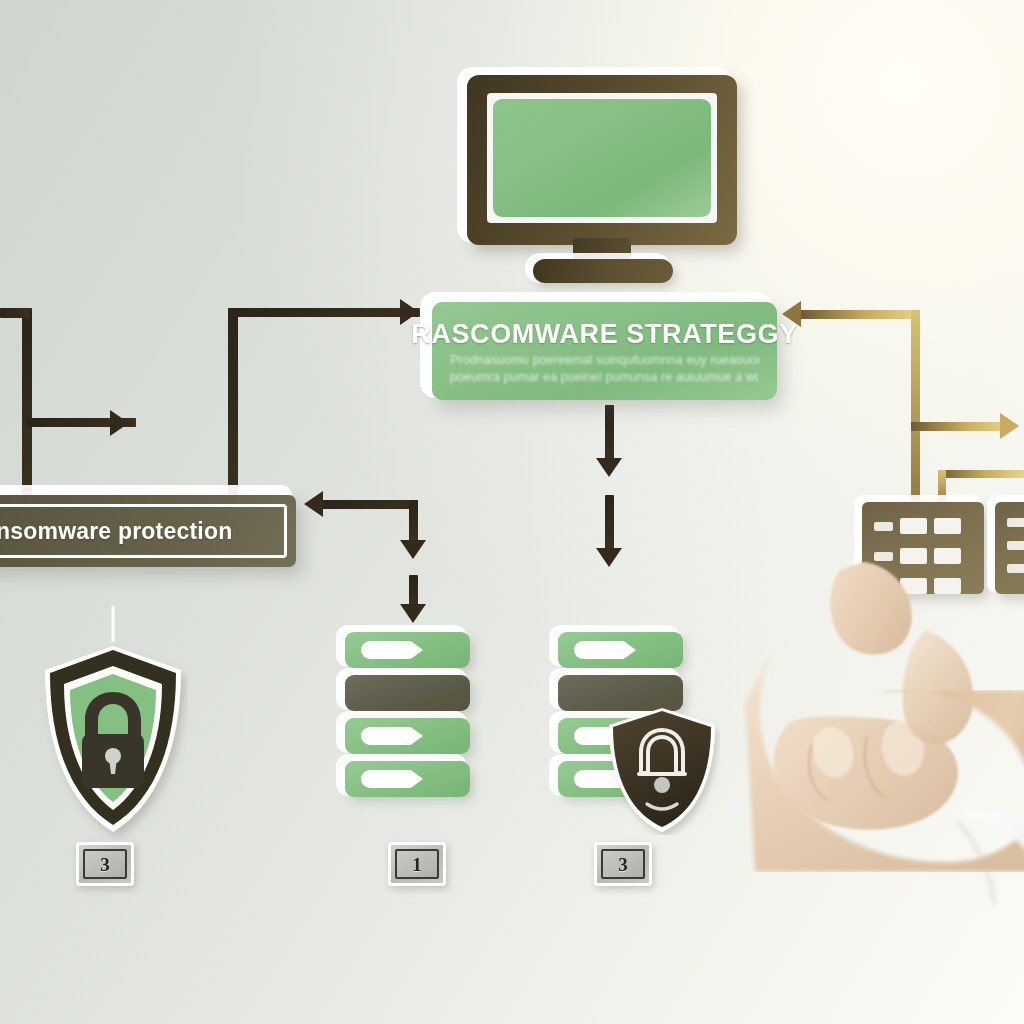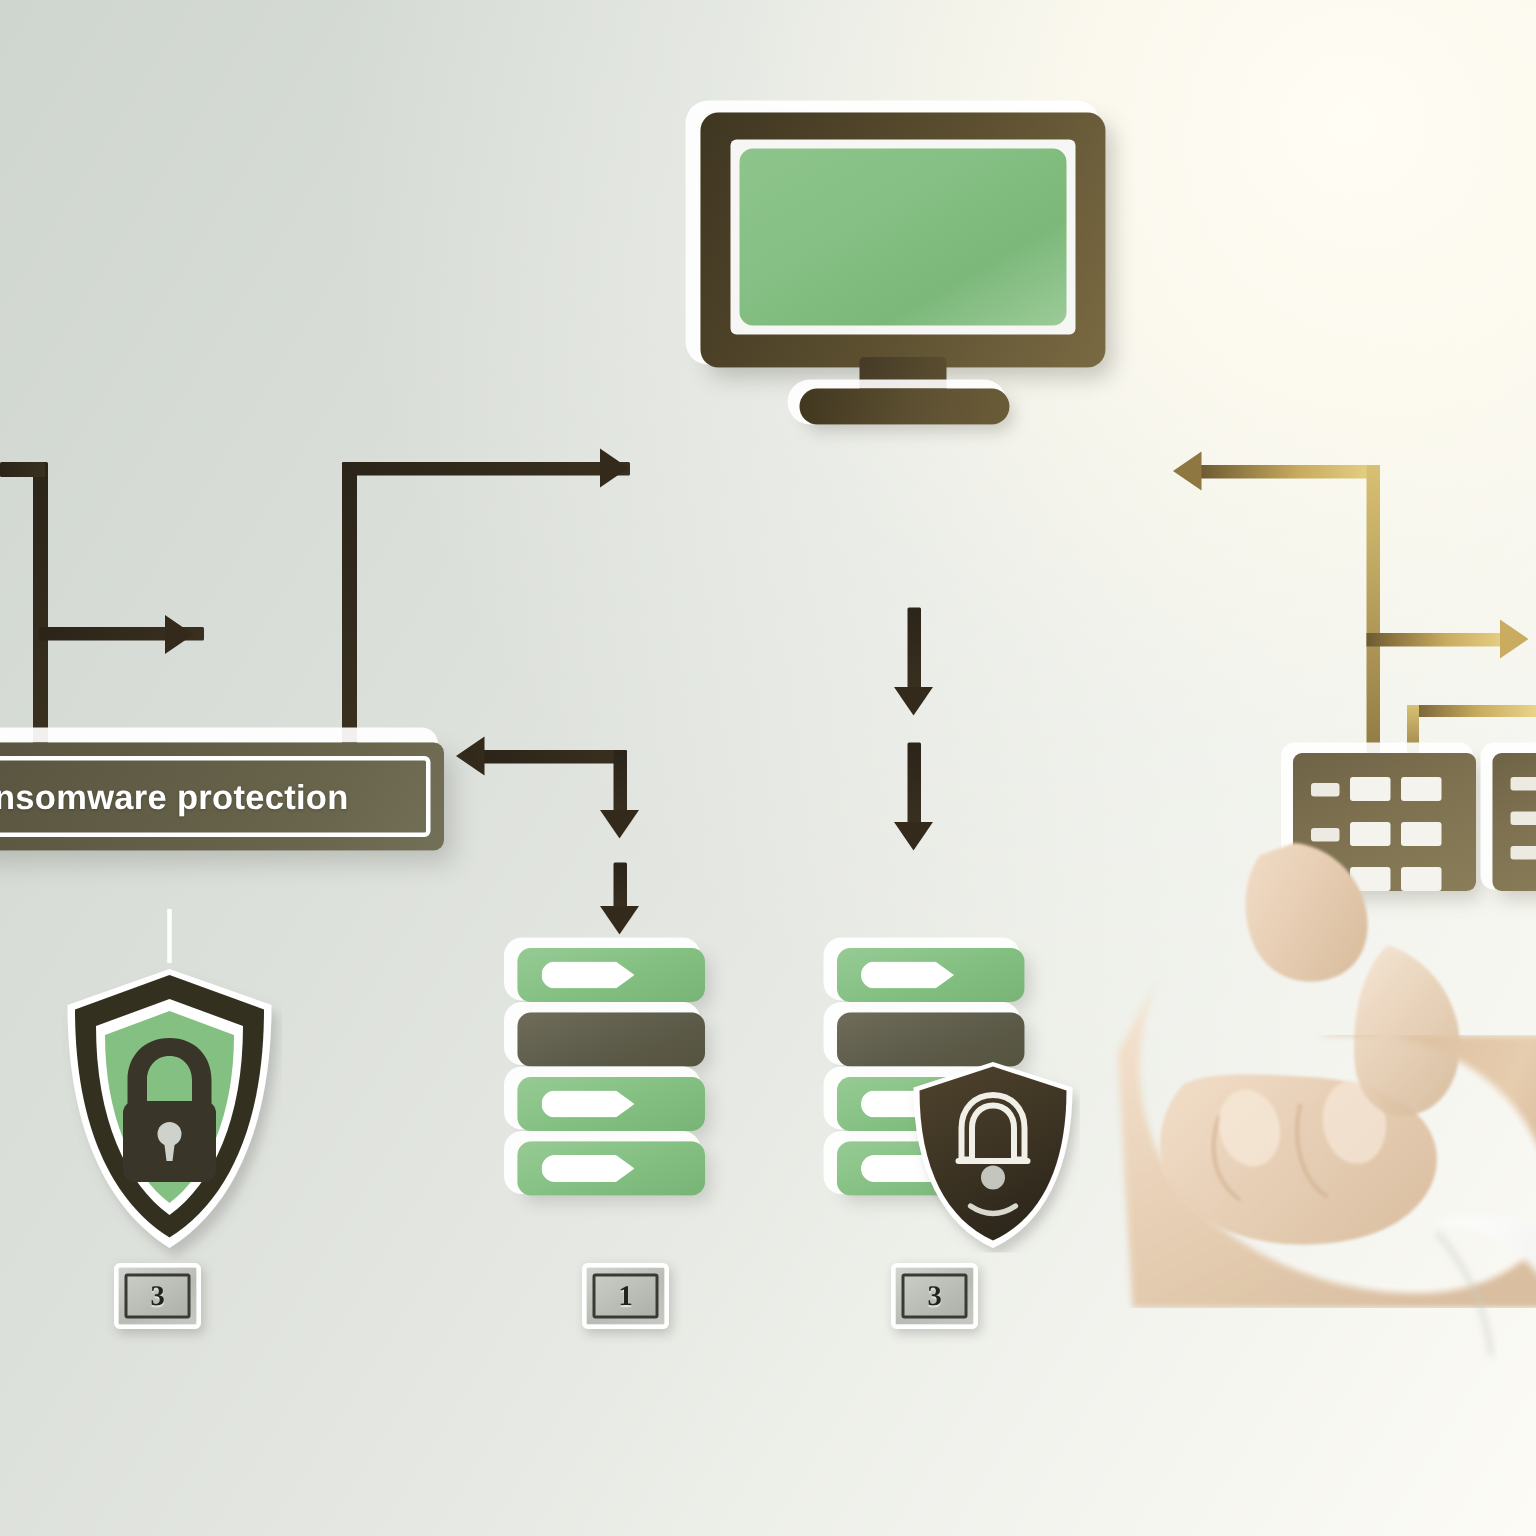--- a/index.html
+++ b/index.html
@@ -211,20 +211,25 @@
   <div id="monitor" class="lyr">
     <div class="mon-body">
       <div class="mon-inner">
         <div class="mon-screen"></div>
       </div>
     </div>
     <div class="mon-neck"></div>
     <div class="mon-base"></div>
   </div>
 
+  <div id="strategy-box" class="lyr">
+    <div id="strategy-title">RASCOMWARE STRATEGGY</div>
+    <div class="sub-line">Prodnasuomu poereemal suinqufuomnna euy rueaouomaeteu</div>
+    <div class="sub-line">poeumra pumar ea pueinel pumunsa re auiuumue a wunea aluunns</div>
+  </div>
 
   <div id="protection-box" class="lyr">
     <div id="protection-inner">
       <div id="protection-label">nsomware protection</div>
     </div>
   </div>
 
   <div class="lyr shield-wrap" style="left:38px;top:640px;width:150px;height:200px;">
     <div class="shield-stem"></div>
     <svg width="150" height="200" viewBox="0 0 150 200">

